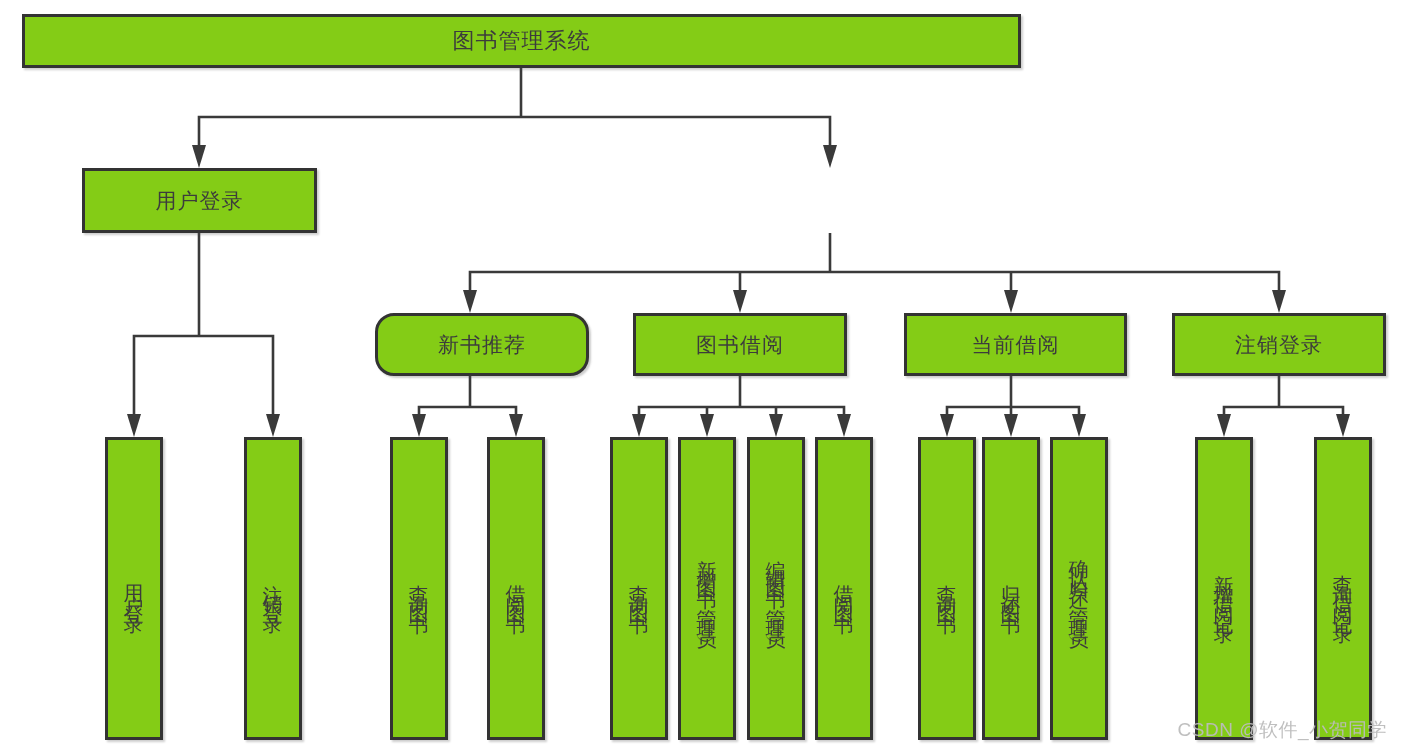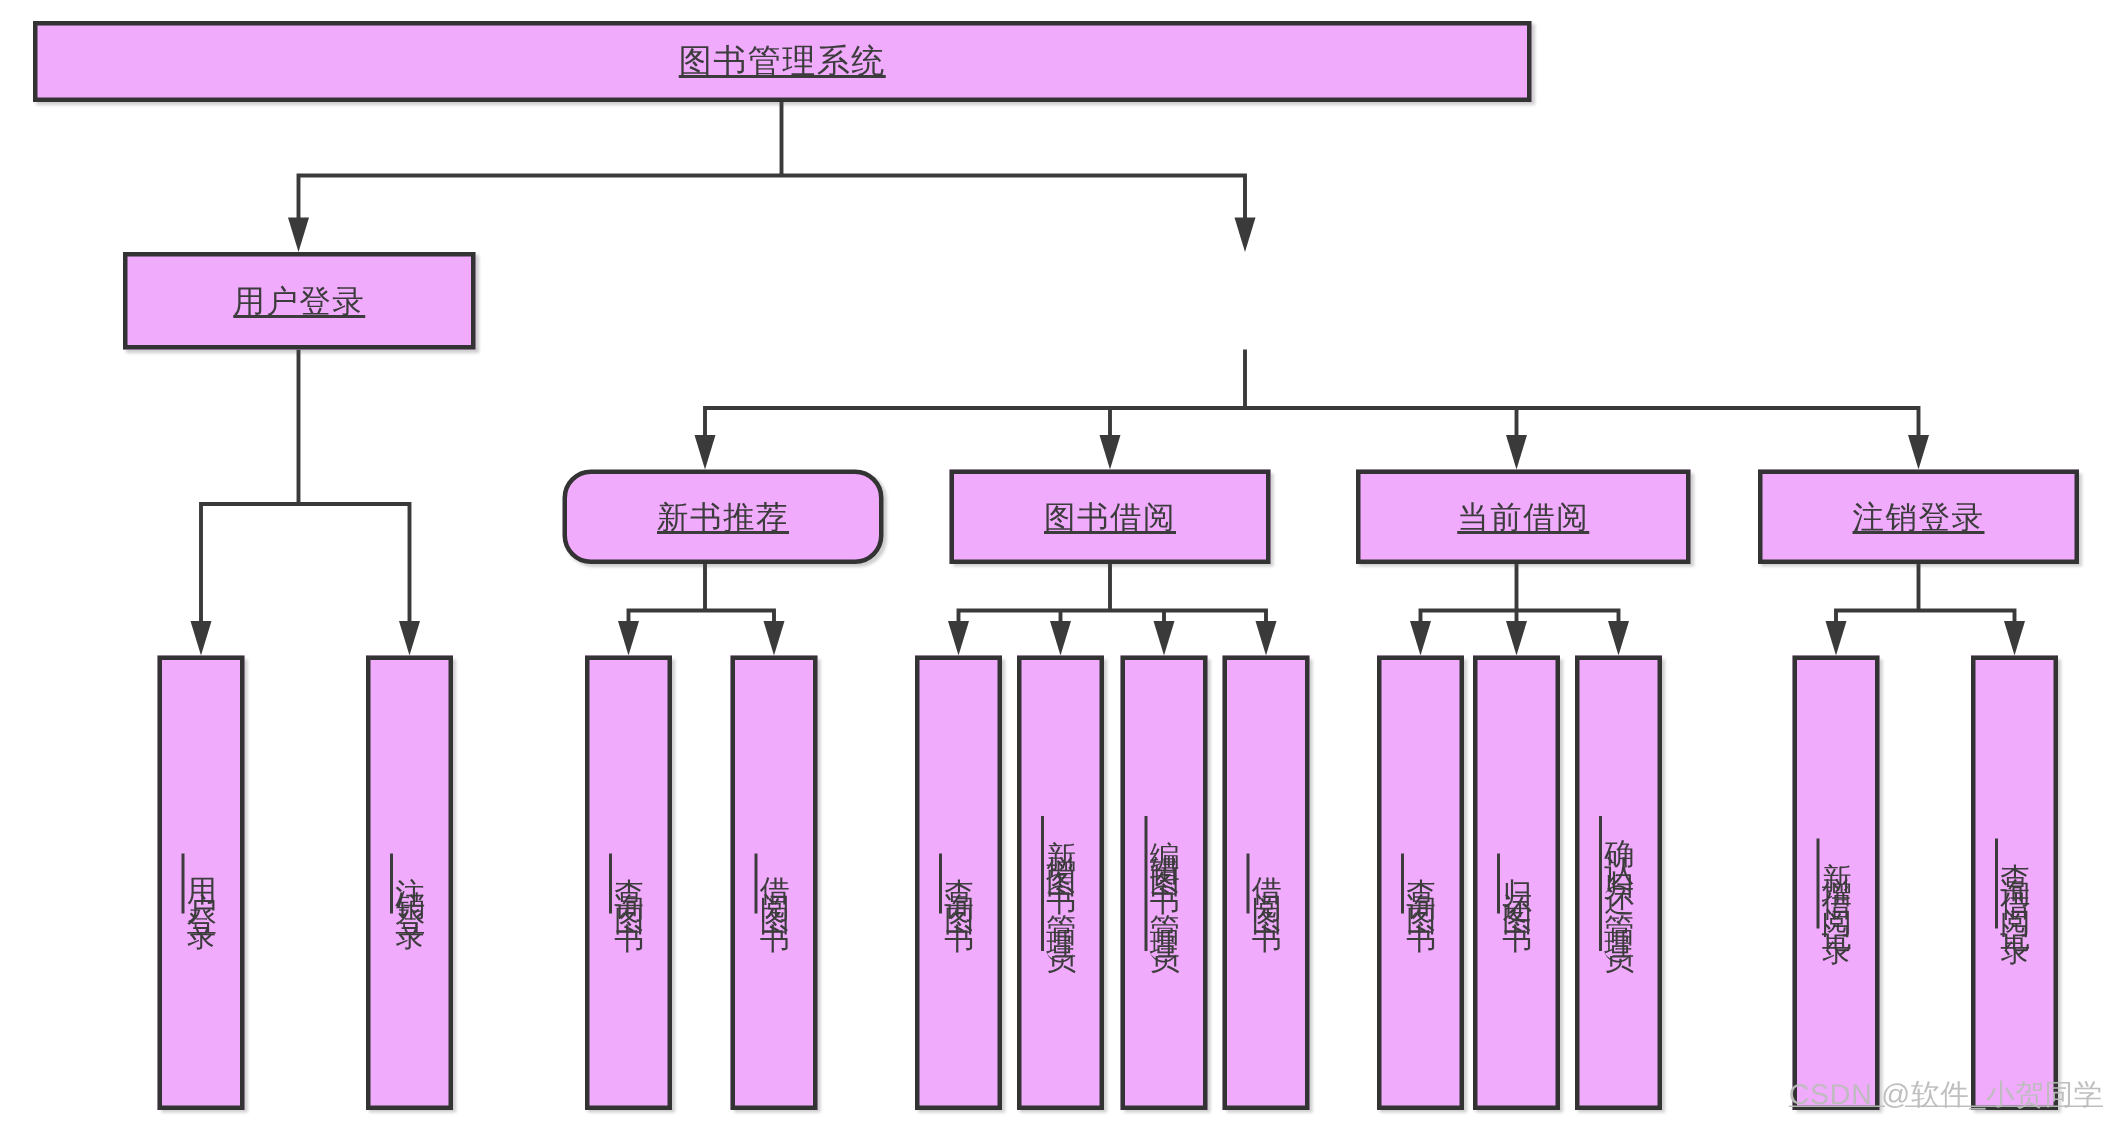--- a/index.html
+++ b/index.html
@@ -15,50 +15,48 @@
     position: absolute;
     left: 0; top: 0;
     width: 1405px; height: 747px;
     pointer-events: none;
   }
   .connectors path { fill: none; stroke: #3a3a3a; stroke-width: 2.6; }
   .connectors polygon { fill: #3a3a3a; stroke: none; }
   .node {
     position: absolute;
     box-sizing: border-box;
-    background: #f0abfc;
+    background: #84cc16;
     border: 3px solid #333333;
     box-shadow: 2px 2px 2px rgba(80,80,80,0.28);
     display: flex;
     align-items: center;
     justify-content: center;
     color: #3c3c3c;
-    text-decoration: underline;
   }
   .root-node  { font-size: 22px; }
   .h-node     { font-size: 21px; }
   .h-node span, .root-node span { letter-spacing: 1px; white-space: nowrap; }
   .v-node { font-size: 20px; }
   .v-node span {
     writing-mode: vertical-rl;
     text-orientation: mixed;
     line-height: 1;
     letter-spacing: 10px;
     white-space: nowrap;
   }
   .watermark {
     position: absolute;
-    right: 3px;
+    right: 18px;
     bottom: 4px;
     font-size: 19px;
     color: rgba(188,188,188,0.95);
     letter-spacing: 0.5px;
     z-index: 5;
     white-space: nowrap;
-    text-decoration: underline;
   }
 </style>
 </head>
 <body>
 
 <div class="canvas">
 
   <svg class="connectors" viewBox="0 0 1405 747" xmlns="http://www.w3.org/2000/svg">
 
     <g>

